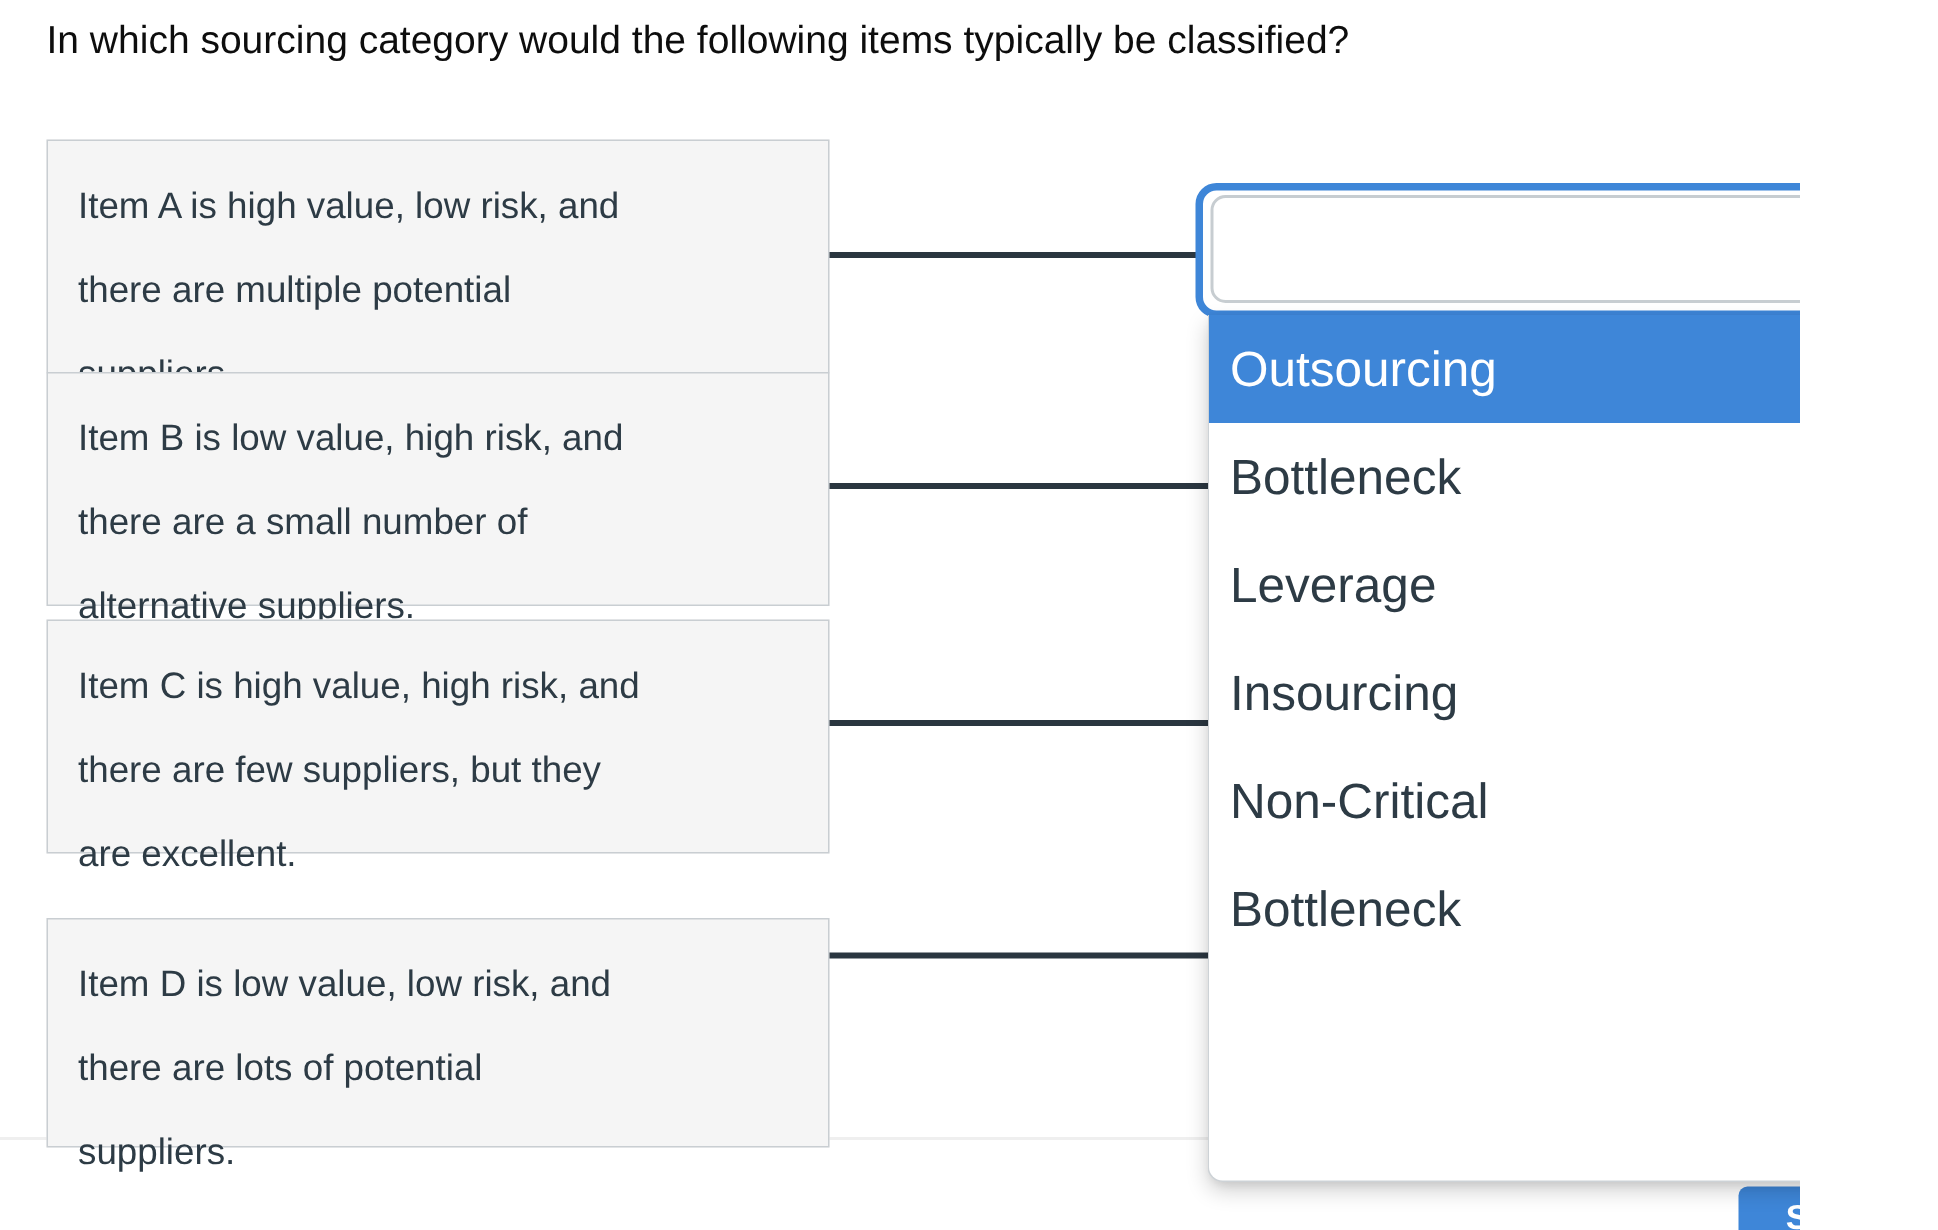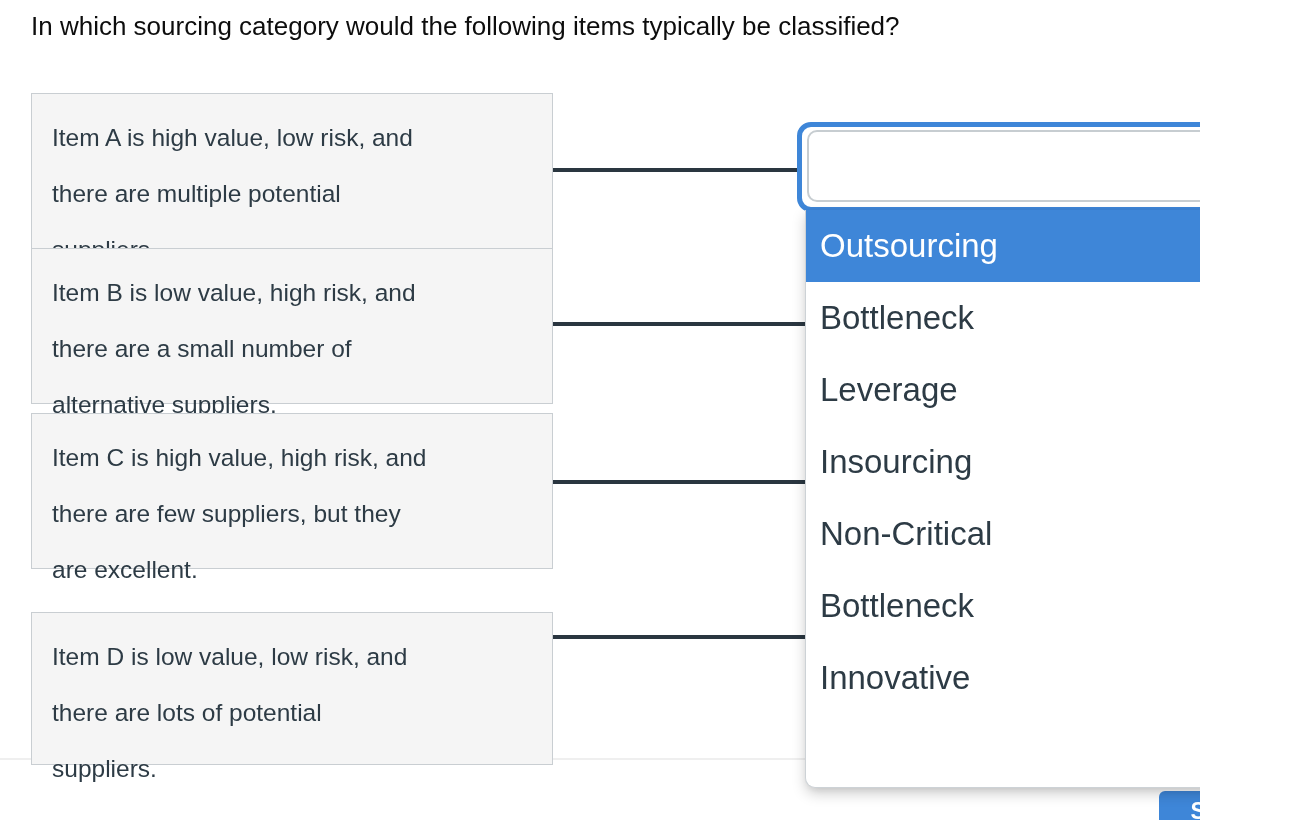--- a/index.html
+++ b/index.html
@@ -145,18 +145,17 @@
     </svg>
   </div>
 
   <div class="menu">
     <div class="option selected">Outsourcing</div>
     <div class="option">Bottleneck</div>
     <div class="option">Leverage</div>
     <div class="option">Insourcing</div>
     <div class="option">Non-Critical</div>
     <div class="option">Bottleneck</div>
-    <div class="option">Innovative</div>
   </div>
 
   <button class="submit-btn">Submit</button>
 
 </div>
 
 </body></html>

